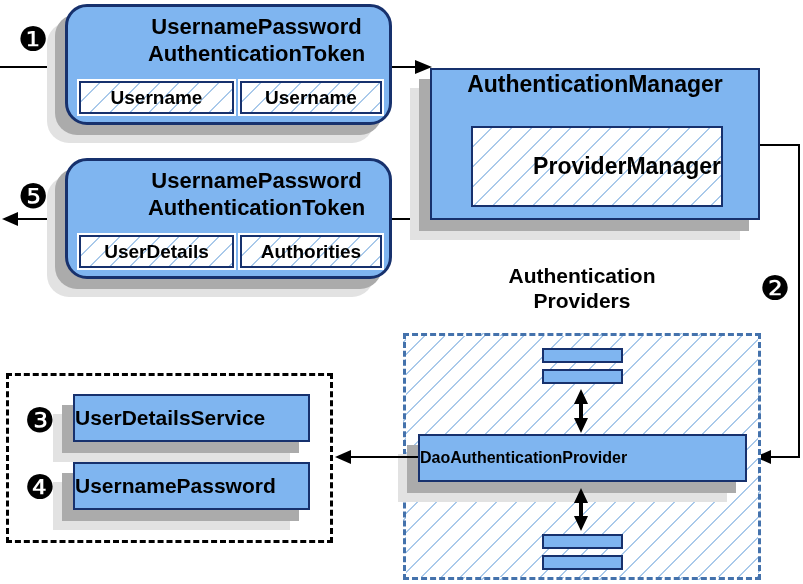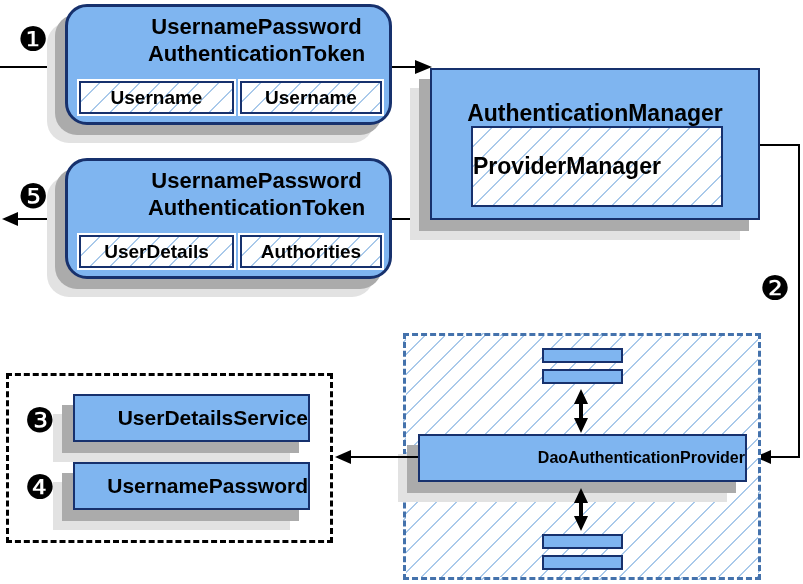--- a/index.html
+++ b/index.html
@@ -47,28 +47,28 @@
     border:2px solid var(--box-border,#17316d);
     display:flex;align-items:center;justify-content:center;
     font-weight:bold;font-size:19px;box-shadow:0 0 0 2px #fff;
   }
   
   .rect-blue{
     position:absolute;background:var(--box-fill,#7fb5f0);
     border:2px solid var(--box-border,#17316d);
     box-shadow:-11px 11px 0 var(--shadow-dark,#ababab),-20px 20px 0 var(--shadow-light,#e2e2e2);
   }
-  .manager-title{width:100%;text-align:center;font-weight:bold;font-size:23px;padding-top:30px;}
+  .manager-title{width:100%;text-align:center;font-weight:bold;font-size:23px;padding-top:1px;}
   .inner-box{
     position:absolute;left:39px;top:56px;width:248px;height:77px;
     border:2px solid var(--box-border,#17316d);
-    display:flex;align-items:center;justify-content:flex-start;
+    display:flex;align-items:center;justify-content:flex-end;
     font-weight:bold;font-size:23px;
   }
-  .center-label{display:flex;align-items:center;justify-content:flex-end;font-weight:bold;}
+  .center-label{display:flex;align-items:center;justify-content:flex-start;font-weight:bold;}
   
   .dashedbox{
     position:absolute;left:403px;top:333px;width:352px;height:241px;
     border:3px dashed var(--dashed-border,#4472ac);
   }
   .providers-title{
     position:absolute;left:432px;top:264px;width:300px;text-align:center;
     font-weight:bold;font-size:21px;line-height:1.18;
   }
   .slot{
@@ -133,20 +133,24 @@
       <span>ProviderManager</span>
     </div>
   </div>
 
   <div class="num" style="left:775px;top:288px">❷</div>
   <div class="hline" style="left:760px;top:144px;width:40px"></div>
   <div class="vline" style="left:798px;top:144px;height:314px"></div>
   <div class="hline" style="left:771px;top:456px;width:28px"></div>
   <div class="ah ah-left" style="left:755px;top:450px"></div>
 
+  <div class="providers-title">
+    <div>Authentication</div>
+    <div>Providers</div>
+  </div>
 
   <div class="dashedbox hatch"></div>
 
   <div class="slot" style="top:348px"></div>
   <div class="slot" style="top:369px"></div>
 
   <div class="ah ah-up" style="left:574px;top:389px"></div>
   <div class="thickv" style="left:579px;top:402px;height:19px"></div>
   <div class="ah ah-down" style="left:574px;top:418px"></div>
 

